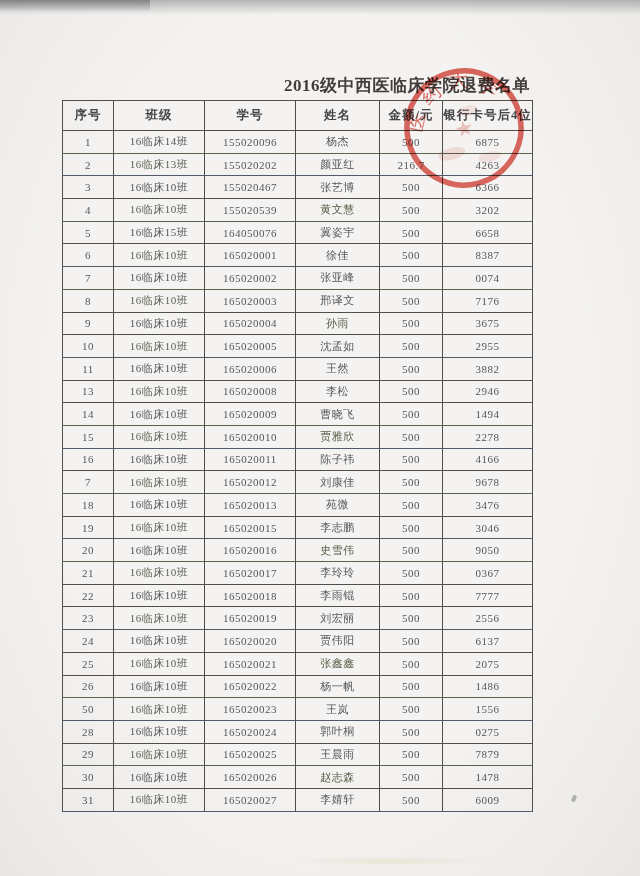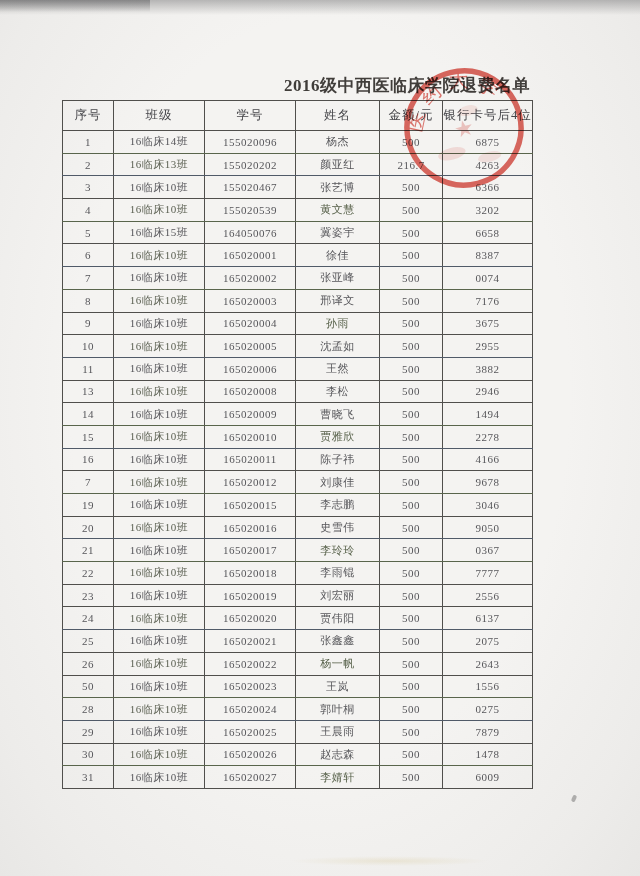--- a/index.html
+++ b/index.html
@@ -29,21 +29,21 @@
     position:absolute;left:62px;top:100px;width:464px;
     border-collapse:collapse;table-layout:fixed;
     background:transparent;
   }
   table.refund th, table.refund td{
     border:1px solid #504f4c;
     text-align:center;vertical-align:middle;
     padding:0;overflow:hidden;white-space:nowrap;
   }
   table.refund th{
-    height:29px;font-size:12.5px;font-weight:normal;color:#46464a;
+    height:29px;font-size:12.5px;font-weight:bold;color:#46464a;
     letter-spacing:1px;
   }
   table.refund td{
     height:21.7px;font-size:11px;color:#56565a;letter-spacing:0.5px;
   }
   table.refund th:nth-child(1), table.refund td:nth-child(1){width:50px;}
   table.refund th:nth-child(2), table.refund td:nth-child(2){width:90px;}
   table.refund th:nth-child(3), table.refund td:nth-child(3){width:90px;}
   table.refund th:nth-child(4), table.refund td:nth-child(4){width:83px;}
   table.refund th:nth-child(5), table.refund td:nth-child(5){width:62px;}
@@ -213,20 +213,28 @@
         </tr>
         <tr>
           <td>7</td>
           <td>16临床10班</td>
           <td>165020012</td>
           <td>刘康佳</td>
           <td>500</td>
           <td>9678</td>
         </tr>
         <tr>
+          <td>18</td>
+          <td>16临床10班</td>
+          <td>165020013</td>
+          <td>苑微</td>
+          <td>500</td>
+          <td>3476</td>
+        </tr>
+        <tr>
           <td>19</td>
           <td>16临床10班</td>
           <td>165020015</td>
           <td>李志鹏</td>
           <td>500</td>
           <td>3046</td>
         </tr>
         <tr>
           <td>20</td>
           <td>16临床10班</td>
@@ -274,21 +282,21 @@
           <td>张鑫鑫</td>
           <td>500</td>
           <td>2075</td>
         </tr>
         <tr>
           <td>26</td>
           <td>16临床10班</td>
           <td>165020022</td>
           <td>杨一帆</td>
           <td>500</td>
-          <td>2643</td>
+          <td>1486</td>
         </tr>
         <tr>
           <td>50</td>
           <td>16临床10班</td>
           <td>165020023</td>
           <td>王岚</td>
           <td>500</td>
           <td>1556</td>
         </tr>
         <tr>

